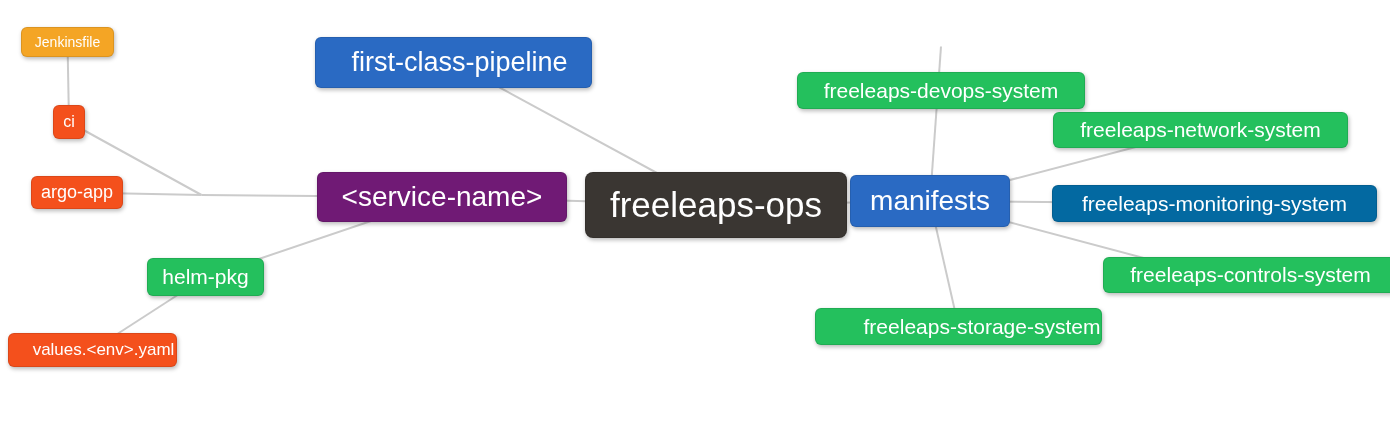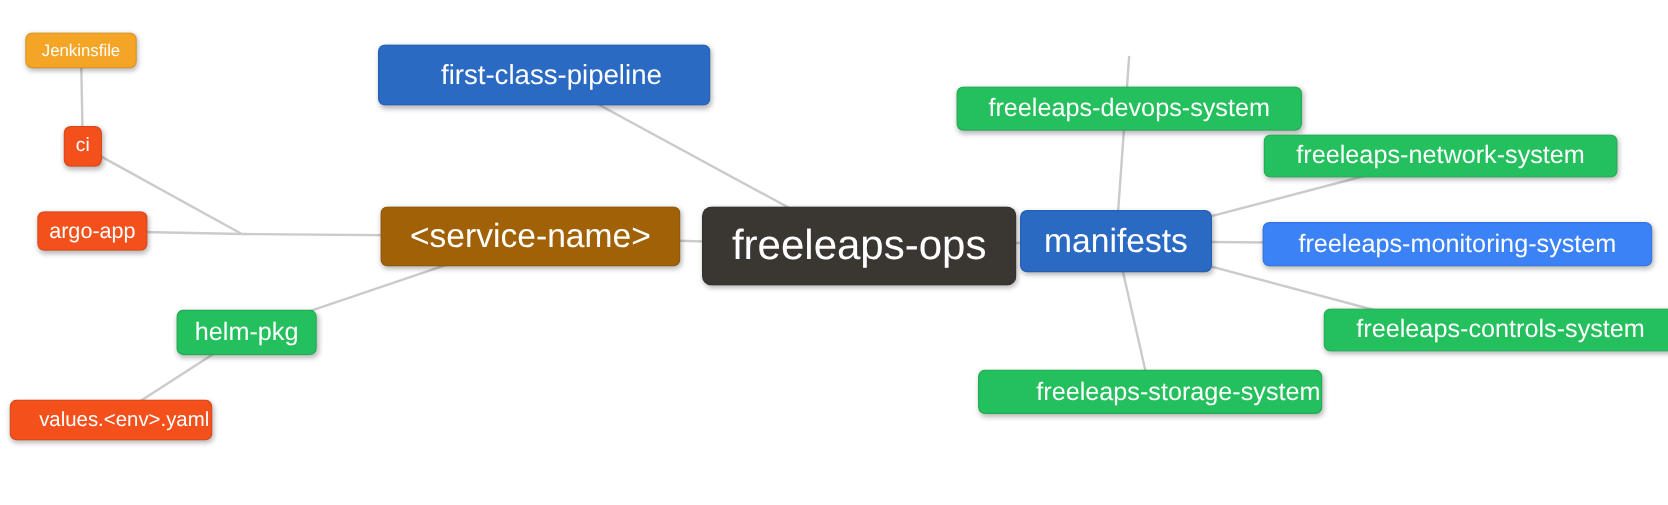--- a/index.html
+++ b/index.html
@@ -77,45 +77,45 @@
   <div id="nodes">
       <div class="node c-orange" style="left: 21px; top: 27px; width: 93px; height: 30px; font-size: 14px; background: rgb(244, 165, 37); color: rgb(255, 255, 255);">
         <span class="label">Jenkinsfile</span>
       </div>
       <div class="node c-red" style="left: 53px; top: 105px; width: 32px; height: 34px; font-size: 16px; background: rgb(244, 80, 28); color: rgb(255, 255, 255);">
         <span class="label">ci</span>
       </div>
       <div class="node c-red" style="left: 31px; top: 176px; width: 92px; height: 33px; font-size: 18px; background: rgb(244, 80, 28); color: rgb(255, 255, 255);">
         <span class="label">argo-app</span>
       </div>
-      <div class="node c-blue" style="left: 315px; top: 37px; width: 277px; height: 51px; font-size: 23px; background: rgb(42, 106, 195); color: rgb(255, 255, 255); padding-left: 12px;">
+      <div class="node c-blue" style="left: 315px; top: 37px; width: 277px; height: 51px; font-size: 27px; background: rgb(42, 106, 195); color: rgb(255, 255, 255); padding-left: 12px;">
         <span class="label">first-class-pipeline</span>
       </div>
-      <div class="node c-blue" style="left: 317px; top: 172px; width: 250px; height: 50px; font-size: 28px; background: #a16207; color: rgb(255, 255, 255);">
+      <div class="node c-blue" style="left: 317px; top: 172px; width: 250px; height: 50px; font-size: 28px; background: #701a75; color: rgb(255, 255, 255);">
         <span class="label">&lt;service-name&gt;</span>
       </div>
       <div class="node c-green" style="left: 147px; top: 258px; width: 117px; height: 38px; font-size: 21px; background: rgb(36, 192, 93); color: rgb(255, 255, 255);">
         <span class="label">helm-pkg</span>
       </div>
       <div class="node c-red" style="left: 8px; top: 333px; width: 169px; height: 34px; font-size: 17px; background: rgb(244, 80, 28); color: rgb(255, 255, 255); padding-left: 22px;">
         <span class="label">values.&lt;env&gt;.yaml</span>
       </div>
       <div class="node c-dark" style="left: 585px; top: 172px; width: 262px; height: 66px; font-size: 35px; background: rgb(58, 54, 50); color: rgb(255, 255, 255);">
         <span class="label">freeleaps-ops</span>
       </div>
       <div class="node c-blue" style="left: 850px; top: 175px; width: 160px; height: 52px; font-size: 28px; background: rgb(42, 106, 195); color: rgb(255, 255, 255);">
         <span class="label">manifests</span>
       </div>
       <div class="node c-green" style="left: 797px; top: 28px; width: 288px; height: 37px; font-size: 21px; background: rgb(36, 192, 93); color: rgb(255, 255, 255); margin-top: 44px;">
         <span class="label">freeleaps-devops-system</span>
       </div>
       <div class="node c-green" style="left: 1053px; top: 112px; width: 295px; height: 36px; font-size: 21px; background: rgb(36, 192, 93); color: rgb(255, 255, 255);">
         <span class="label">freeleaps-network-system</span>
       </div>
-      <div class="node c-green" style="left: 1052px; top: 185px; width: 325px; height: 37px; font-size: 21px; background: #3b82f6; color: rgb(255, 255, 255);">
+      <div class="node c-green" style="left: 1052px; top: 185px; width: 325px; height: 37px; font-size: 21px; background: #0369a1; color: rgb(255, 255, 255);">
         <span class="label">freeleaps-monitoring-system</span>
       </div>
       <div class="node c-green" style="left: 1060px; top: 257px; width: 295px; height: 36px; font-size: 21px; background: rgb(36, 192, 93); color: rgb(255, 255, 255); margin-left: 43px;">
         <span class="label">freeleaps-controls-system</span>
       </div>
       <div class="node c-green" style="left: 815px; top: 308px; width: 287px; height: 37px; font-size: 21px; background: rgb(36, 192, 93); color: rgb(255, 255, 255); padding-left: 47px;">
         <span class="label">freeleaps-storage-system</span>
       </div>
     </div>
 </div>

